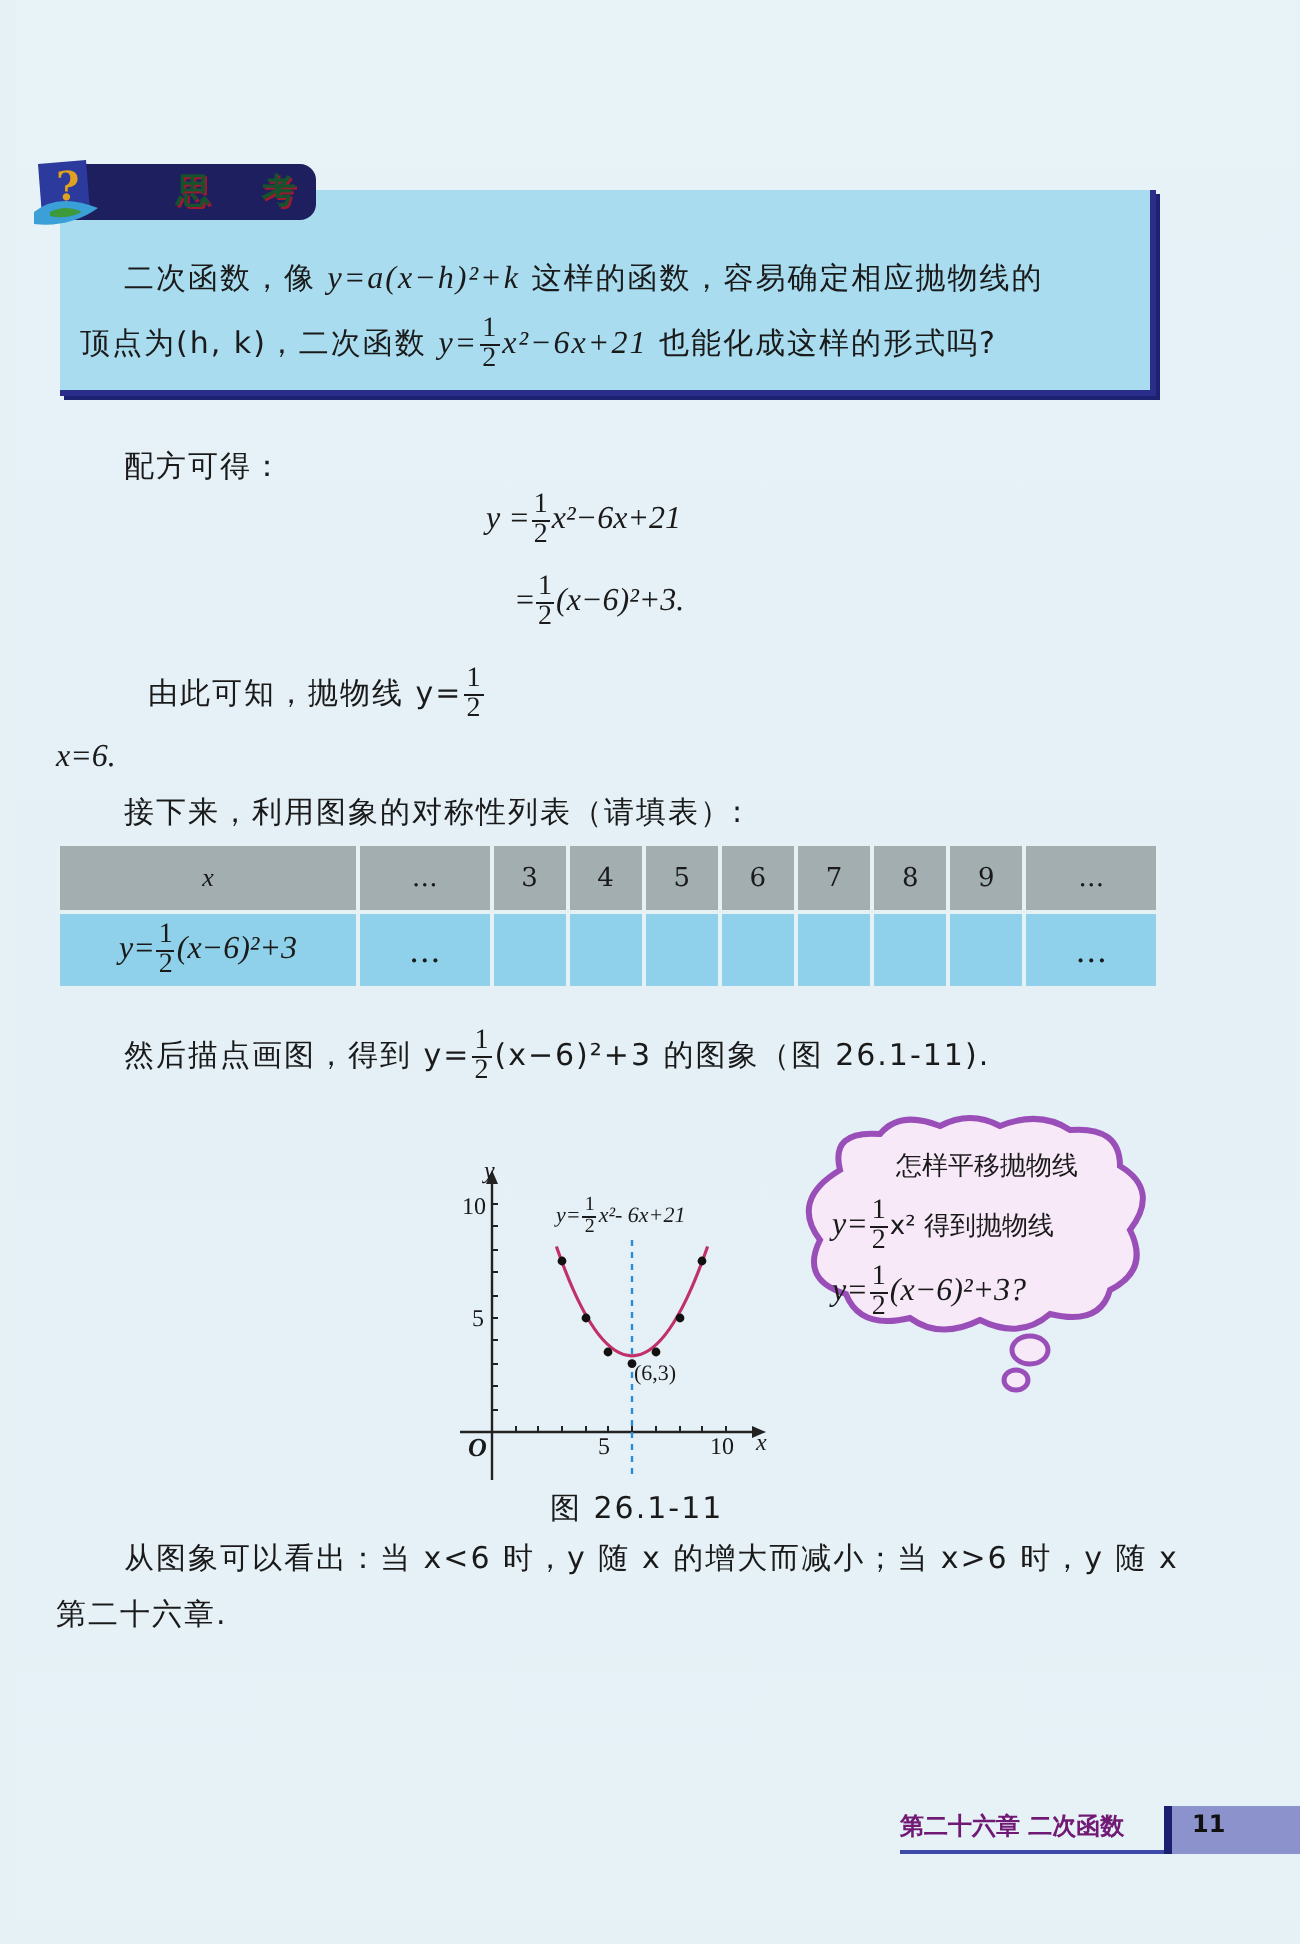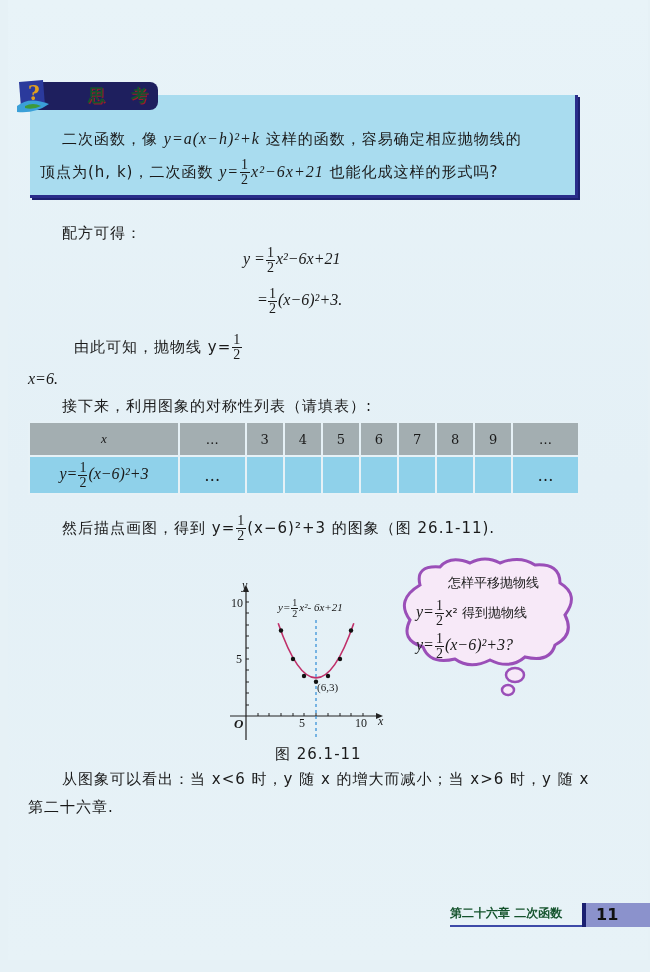--- a/index.html
+++ b/index.html
@@ -41,25 +41,25 @@
   }
   .line { white-space:nowrap; }
 
   
   .tbl { left:28px; top:421px; width:552px; border-collapse:collapse; }
   table.tbl td { border:2px solid #e6f1f6; text-align:center; height:35px; padding:0; }
   table.tbl tr.hdr td { background:#a3aeb1; font-size:13px; height:32px; }
   table.tbl tr.row td { background:#8fd1ea; height:36px; }
 
   
-  .footer-text { left:450px; top:905px; font-family:"DejaVu Sans",sans-serif; font-weight:bold; font-size:12px; color:#14532d; }
+  .footer-text { left:450px; top:905px; font-family:"DejaVu Sans",sans-serif; font-weight:bold; font-size:12px; color:#701a75; }
   .footer-line { left:450px; top:925px; width:132px; height:2px; background:#3d4aa8; }
   .footer-bar { left:582px; top:903px; width:4px; height:24px; background:#1a1f70; }
   .footer-page { left:586px; top:903px; width:64px; height:24px; background:#8b92cc; }
-  .footer-num { left:596px; top:905px; font-family:"DejaVu Sans",sans-serif; font-weight:bold; font-size:16px; color:#111; }
+  .footer-num { left:596px; top:905px; font-family:"DejaVu Sans",sans-serif; font-weight:bold; font-size:12px; color:#111; }
 
   .cloud-text { font-family:"DejaVu Sans",sans-serif; font-size:13px; }
 </style>
 </head>
 <body>
 
 <div class="page"></div>
 
 <div class="abs think-box"></div>
 <div class="abs think-badge"></div>

